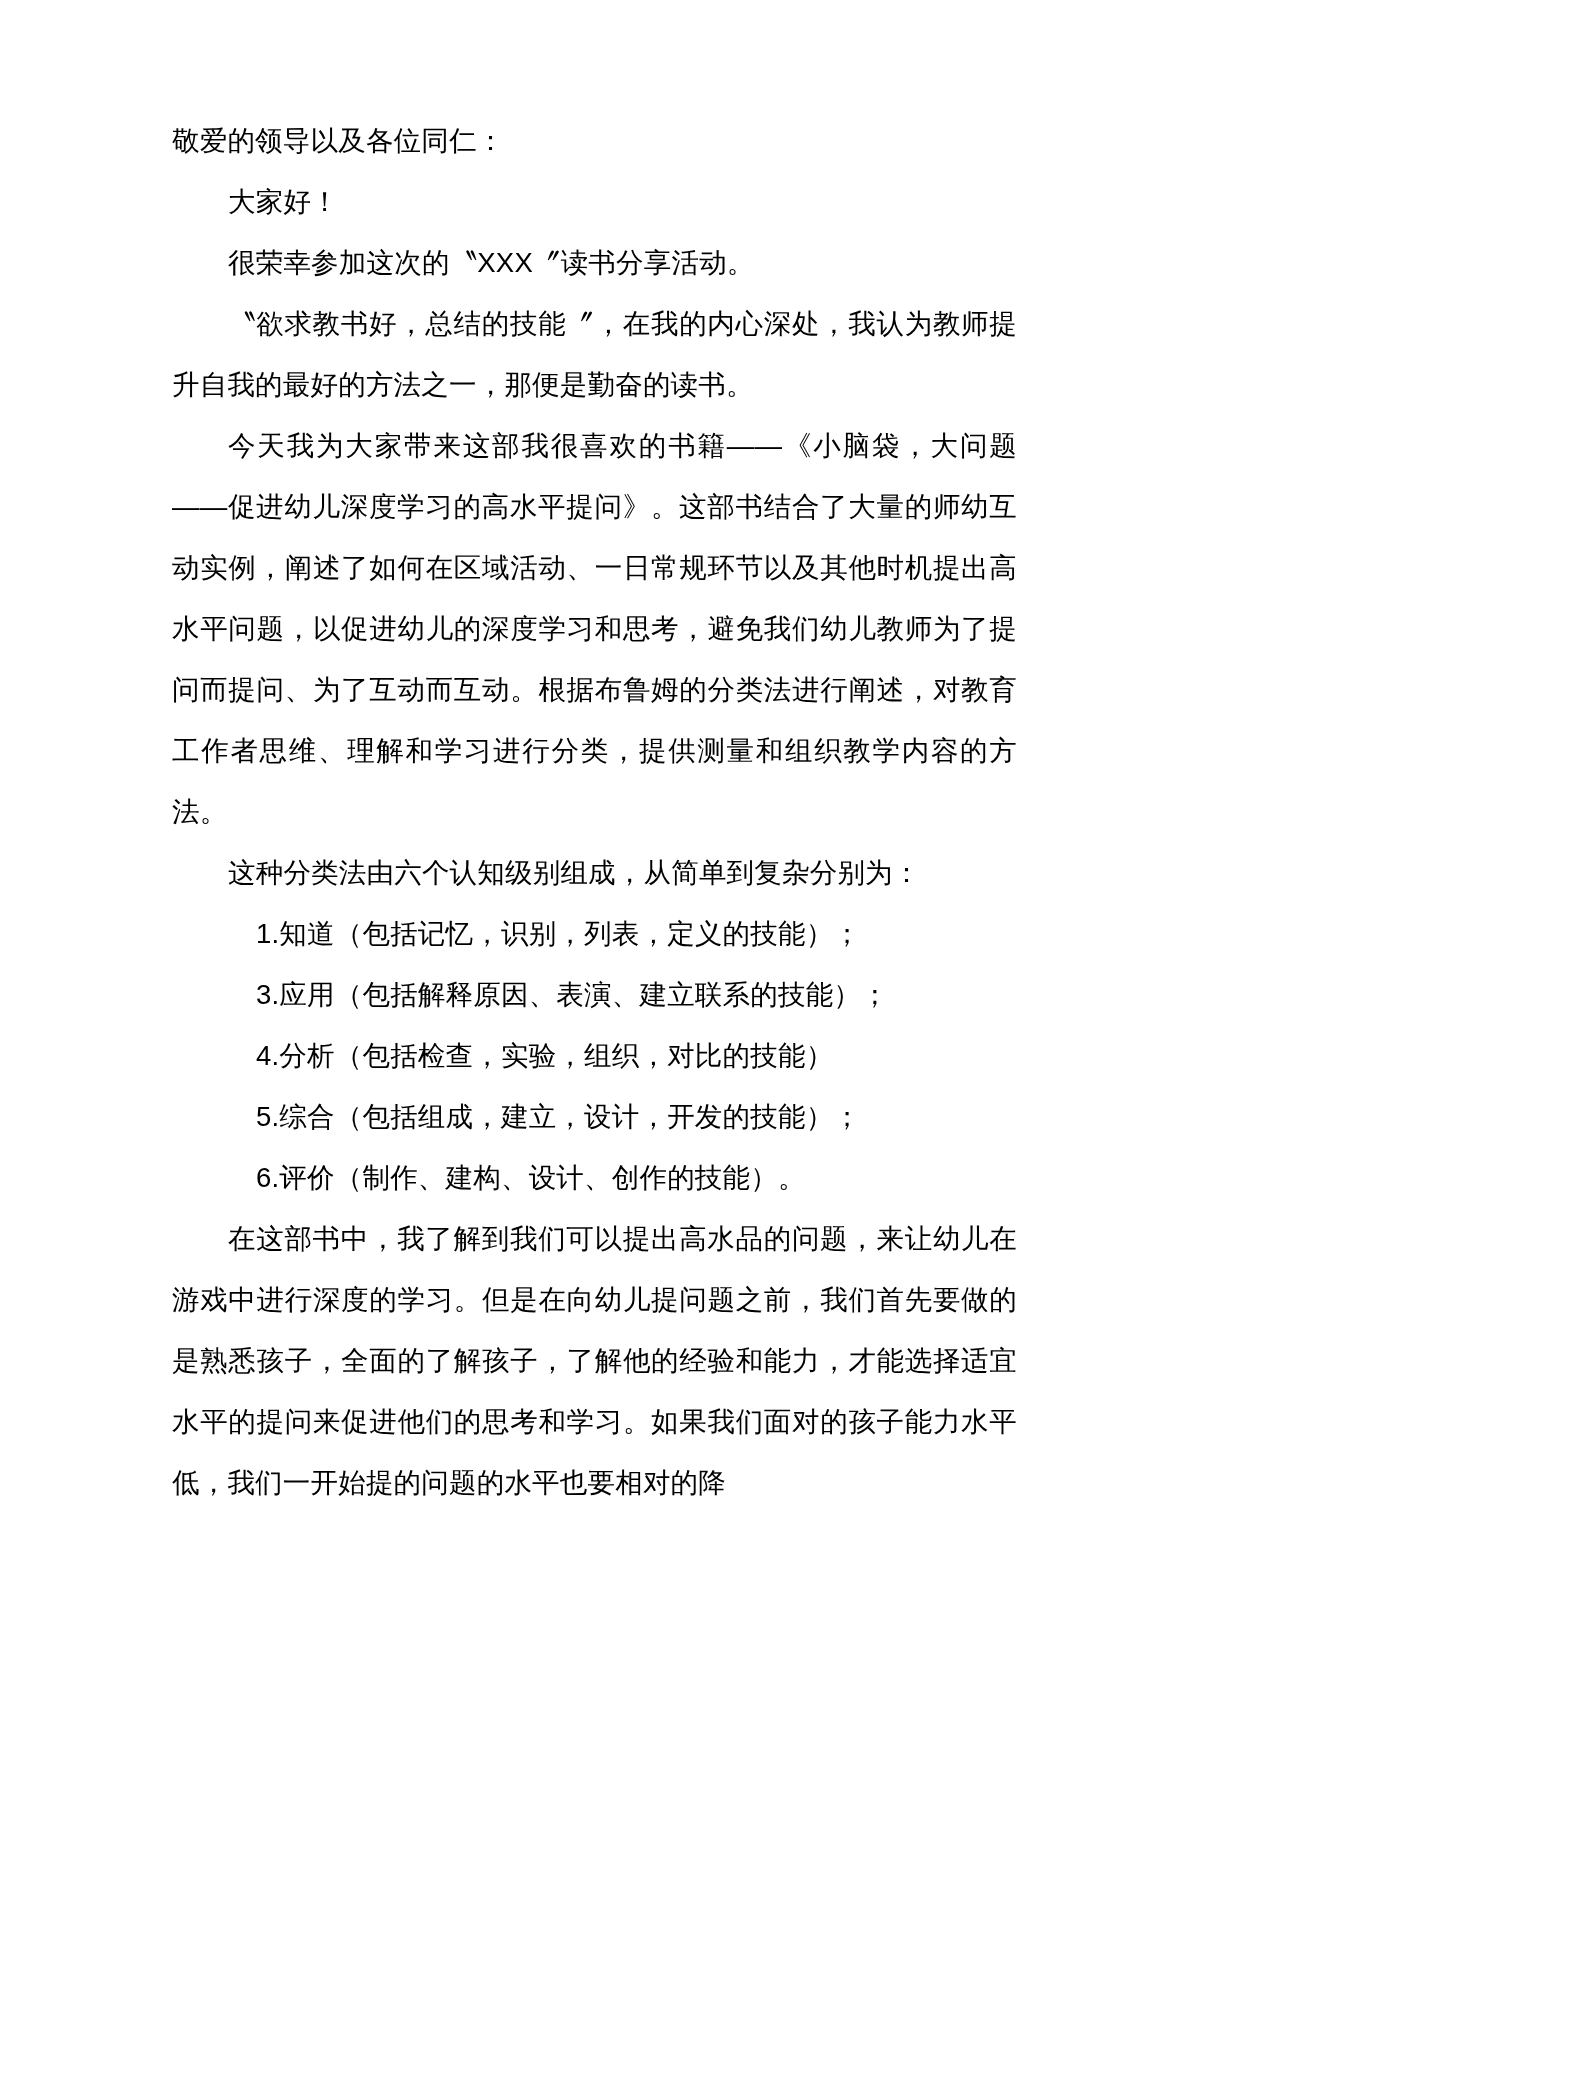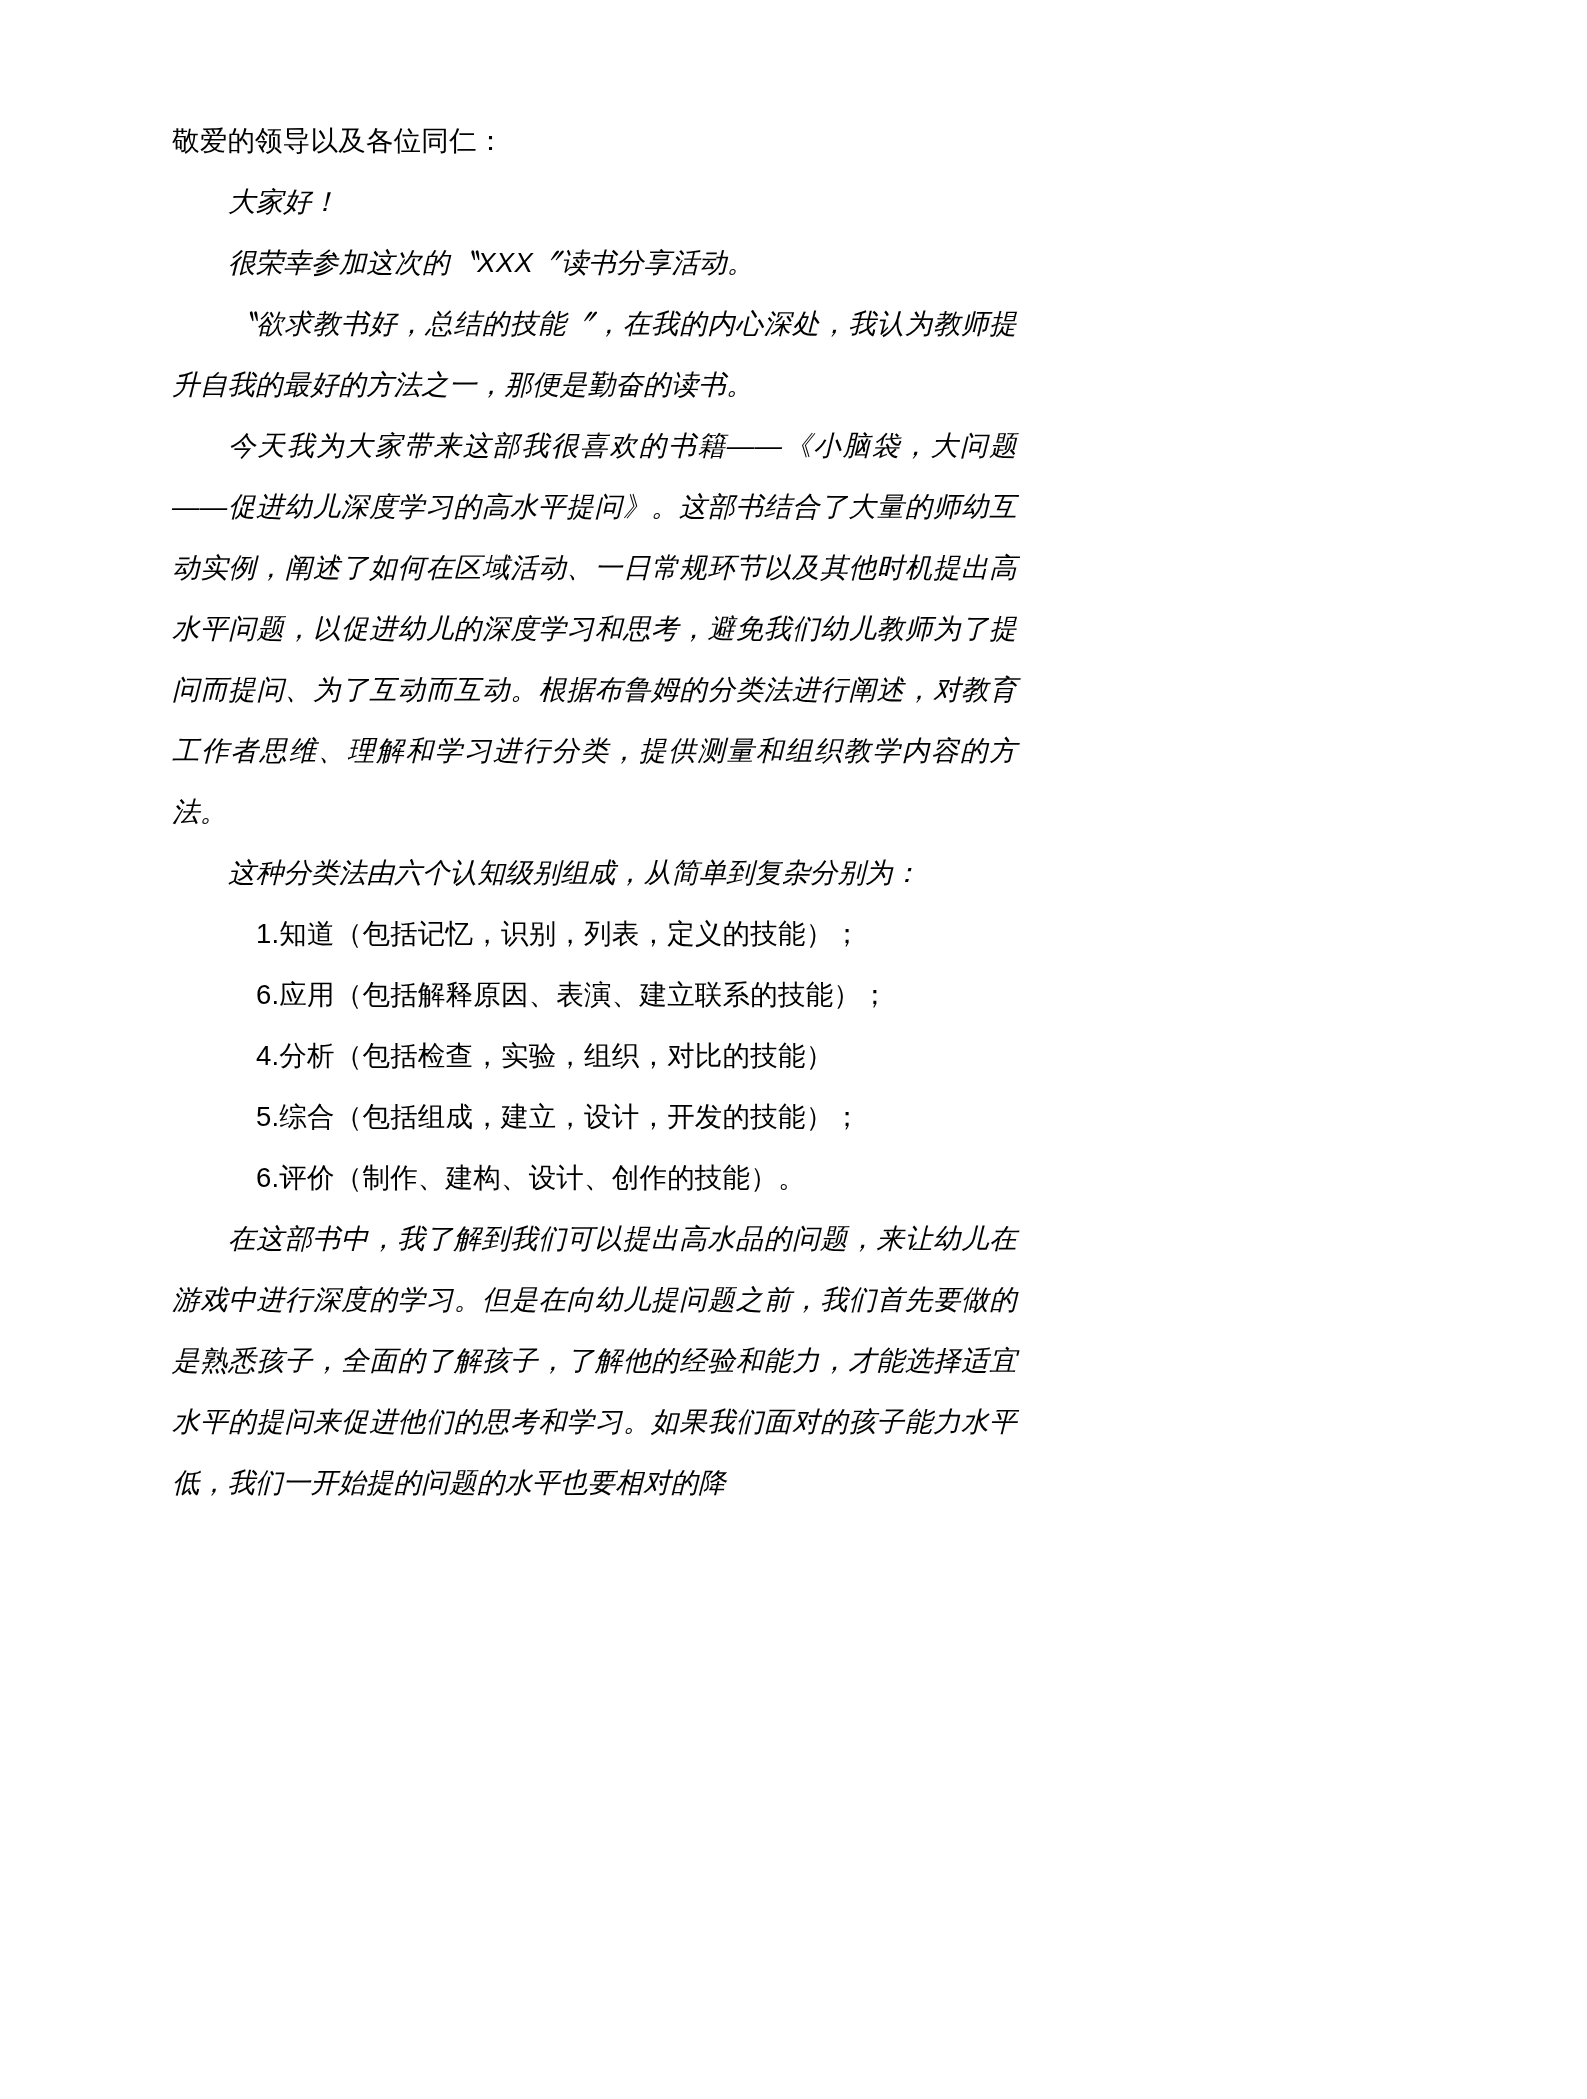--- a/index.html
+++ b/index.html
@@ -32,21 +32,20 @@
     letter-spacing: 0.2px;
     text-align: justify;
     text-justify: inter-ideograph;
     margin: 0 0 0 0;
     white-space: normal;
     word-break: break-all;
     font-weight: 400;
   }
   .para.indent {
     text-indent: 56px;
-    font-style: italic;
   }
   .para.list-item {
     text-indent: 84px;
   }
   .para.noindent {
     text-indent: 0;
   }
 </style>
 </head>
 <body>
@@ -62,21 +61,21 @@
 
     <p class="para indent">〝欲求教书好，总结的技能〞，在我的内心深处，我认为教师提升自我的最好的方法之一，那便是勤奋的读书。</p>
 
     <p class="para indent">今天我为大家带来这部我很喜欢的书籍——《小脑袋，大问题——促进幼儿深度学习的高水平提问》。这部书结合了大量的师幼互动实例，阐述了如何在区域活动、一日常规环节以及其他时机提出高水平问题，以促进幼儿的深度学习和思考，避免我们幼儿教师为了提问而提问、为了互动而互动。根据布鲁姆的分类法进行阐述，对教育工作者思维、理解和学习进行分类，提供测量和组织教学内容的方法。</p>
 
     <p class="para indent">这种分类法由六个认知级别组成，从简单到复杂分别为：</p>
 
     <p class="para list-item">1.知道（包括记忆，识别，列表，定义的技能）；</p>
 
 
-    <p class="para list-item">6.应用（包括解释原因、表演、建立联系的技能）；</p>
+    <p class="para list-item">3.应用（包括解释原因、表演、建立联系的技能）；</p>
 
     <p class="para list-item">4.分析（包括检查，实验，组织，对比的技能）</p>
 
     <p class="para list-item">5.综合（包括组成，建立，设计，开发的技能）；</p>
 
     <p class="para list-item">6.评价（制作、建构、设计、创作的技能）。</p>
 
     <p class="para indent">在这部书中，我了解到我们可以提出高水品的问题，来让幼儿在游戏中进行深度的学习。但是在向幼儿提问题之前，我们首先要做的是熟悉孩子，全面的了解孩子，了解他的经验和能力，才能选择适宜水平的提问来促进他们的思考和学习。如果我们面对的孩子能力水平低，我们一开始提的问题的水平也要相对的降</p>
 
   </div>

